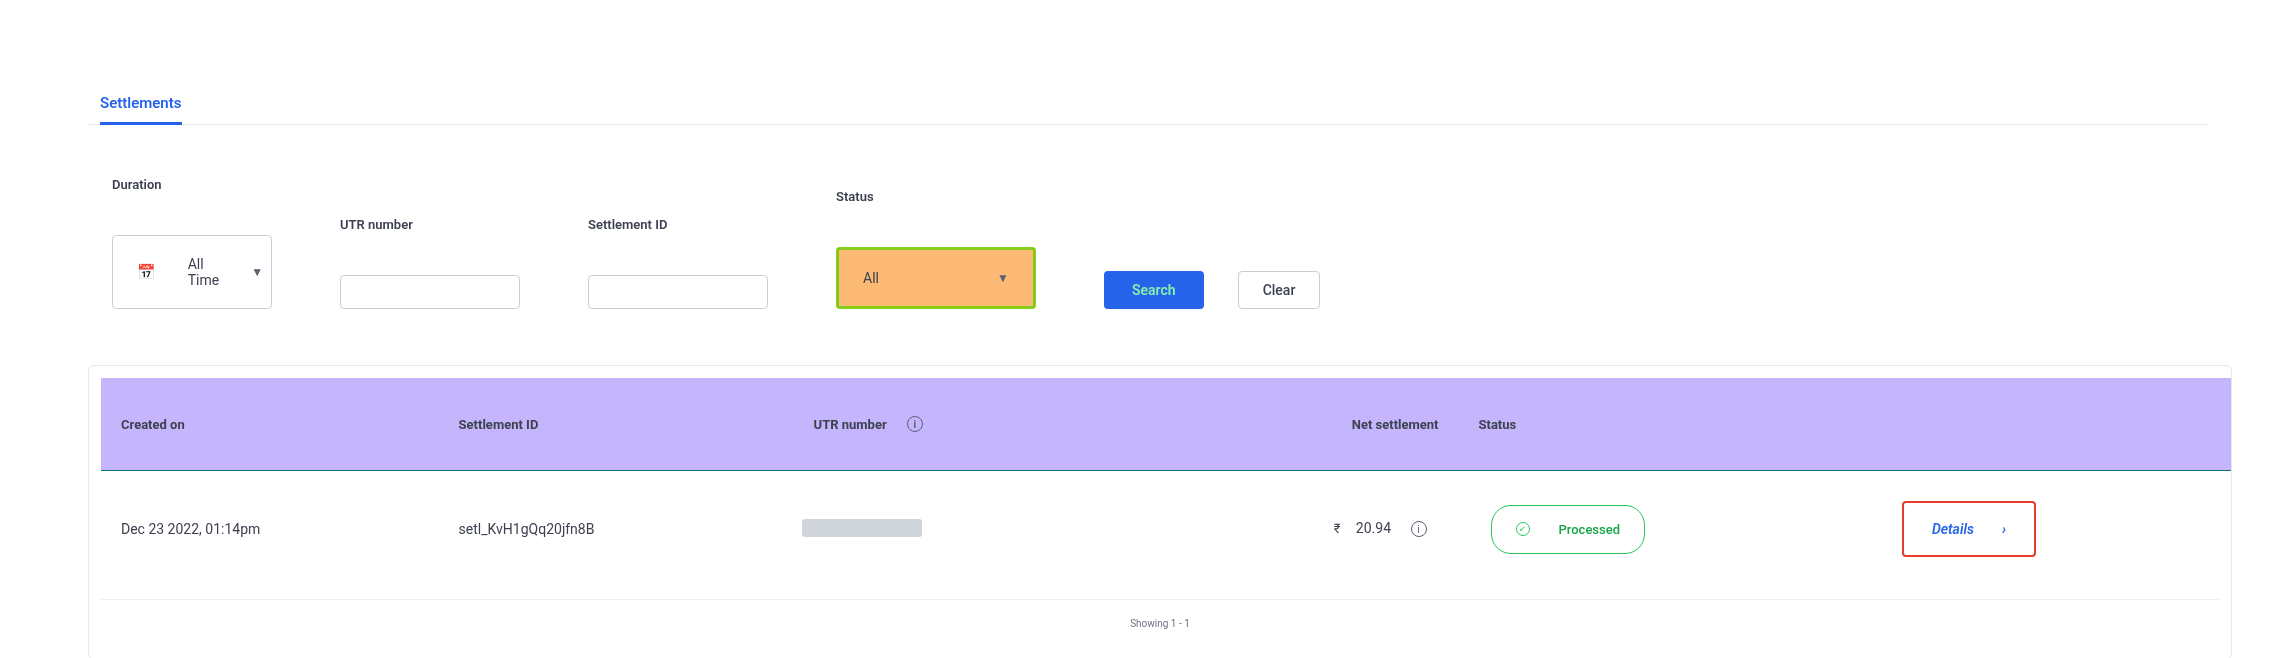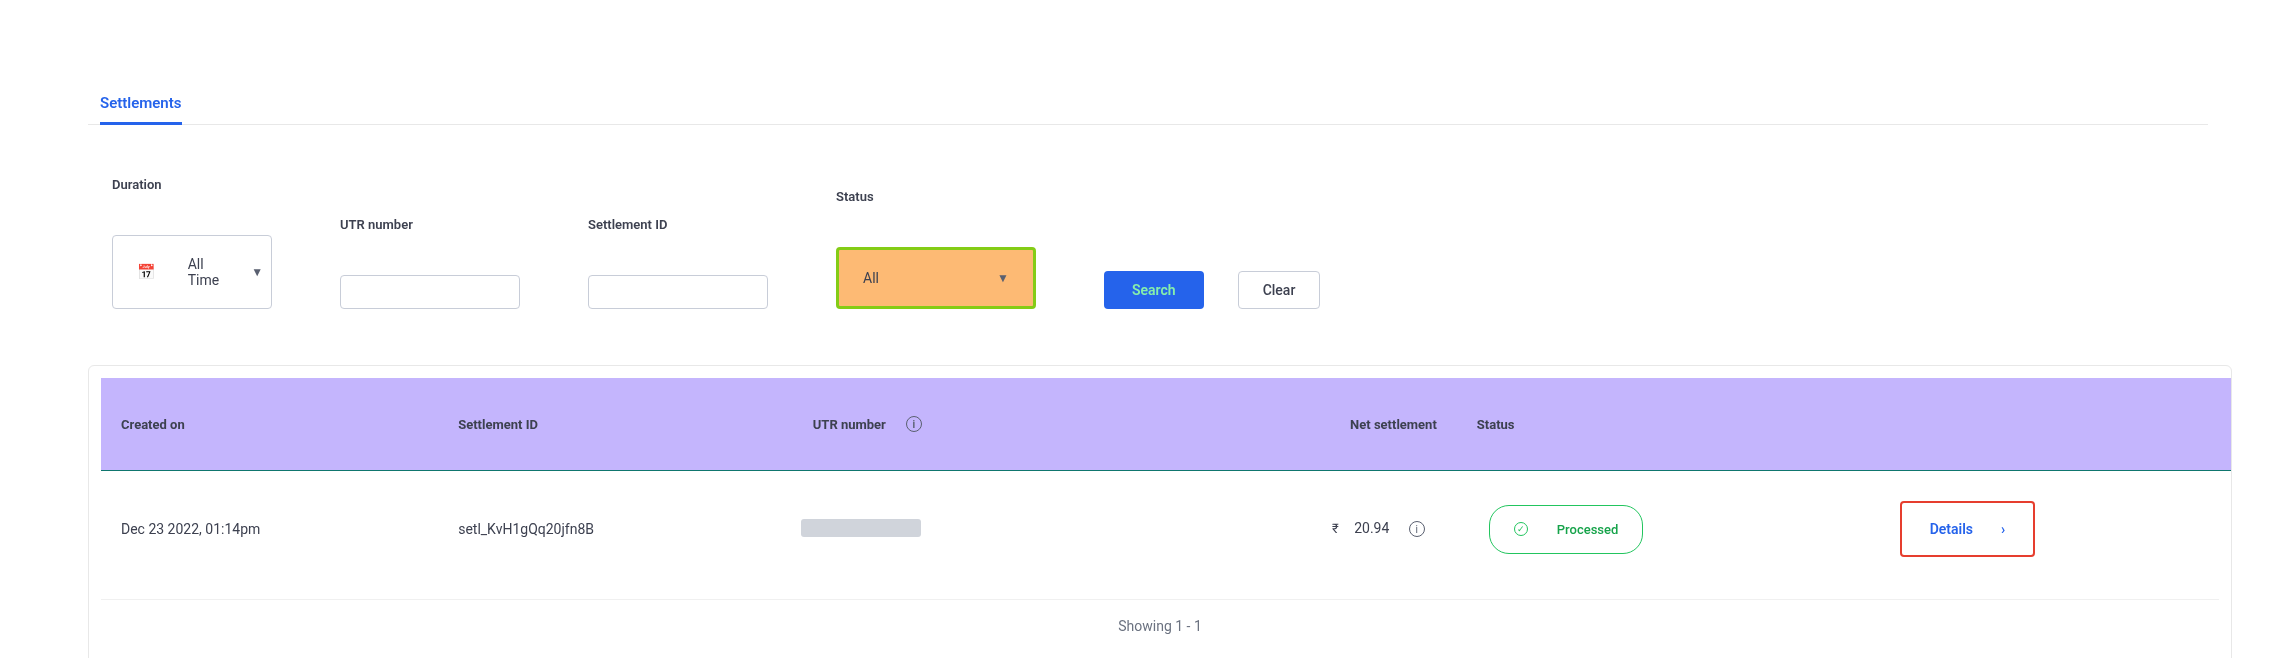--- a/index.html
+++ b/index.html
@@ -254,27 +254,28 @@
       gap: 4px;
       color: #2563eb;
       font-size: 14px;
       font-weight: 600;
       border: 2px solid #e63e2e;
       border-radius: 4px;
       padding: 6px 16px;
       cursor: pointer;
       background: transparent;
       white-space: nowrap;
+      font-style: italic;
     }
 
     .showing-text {
       text-align: center;
       padding: 18px;
       color: #6b7280;
-      font-size: 14px;
+      font-size: 10px;
       border-top: 1px solid #f0f0f0;
     }
 
     .th-utr {
       display: flex;
       align-items: center;
       gap: 4px;
     }
   </style>
 </head>

